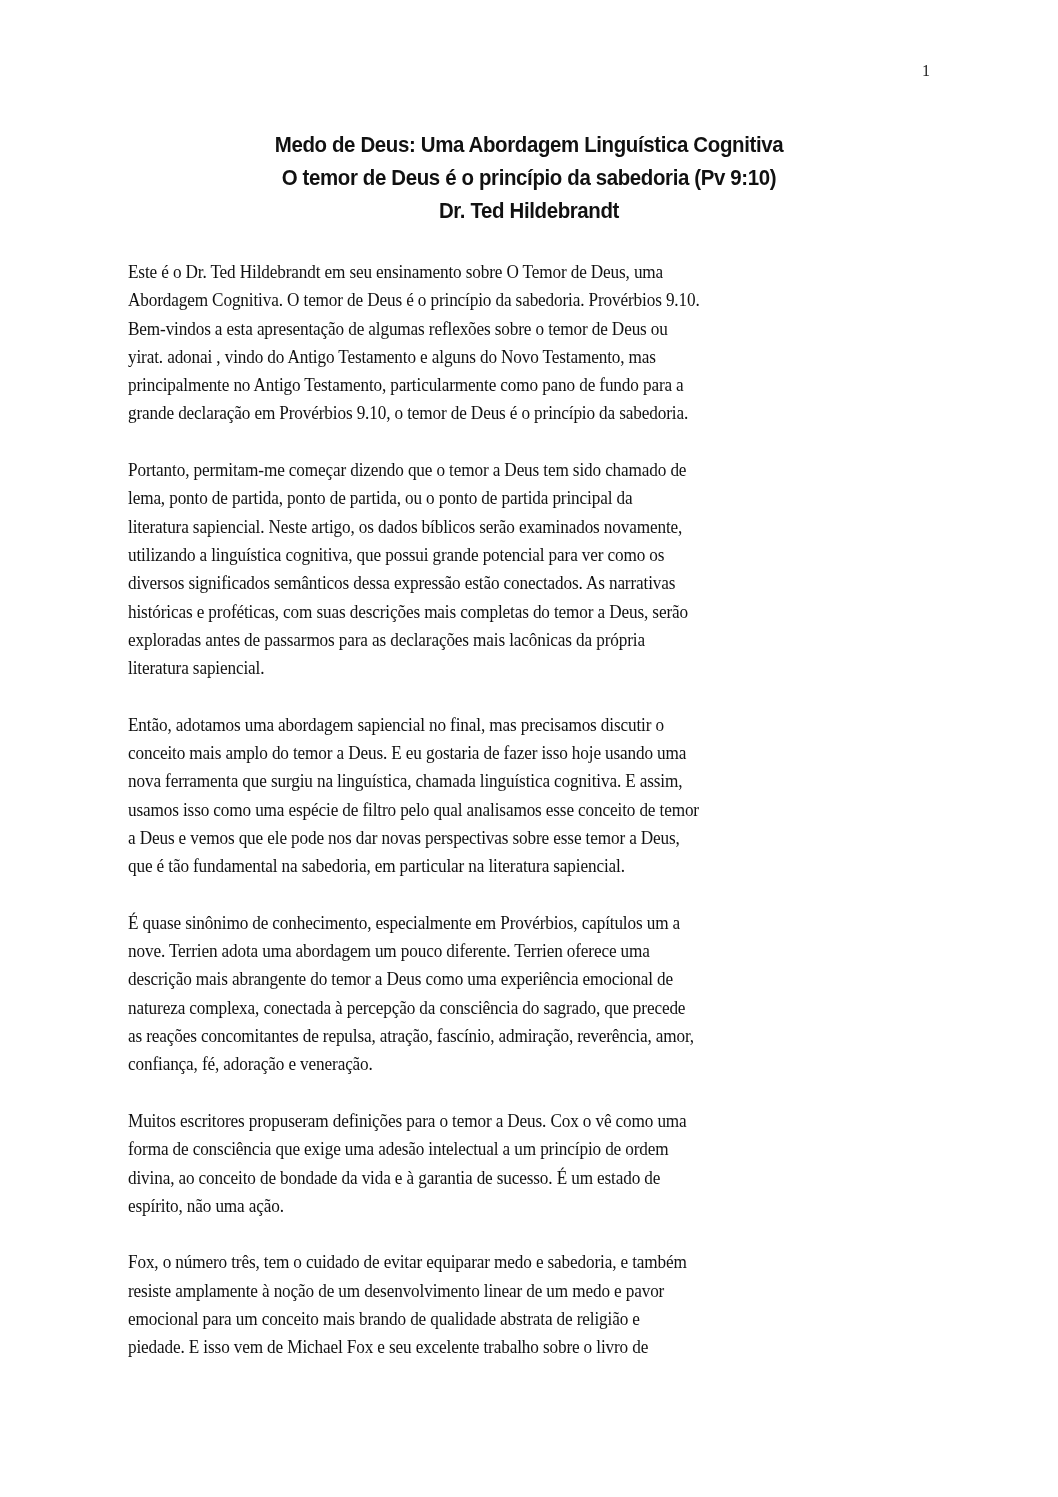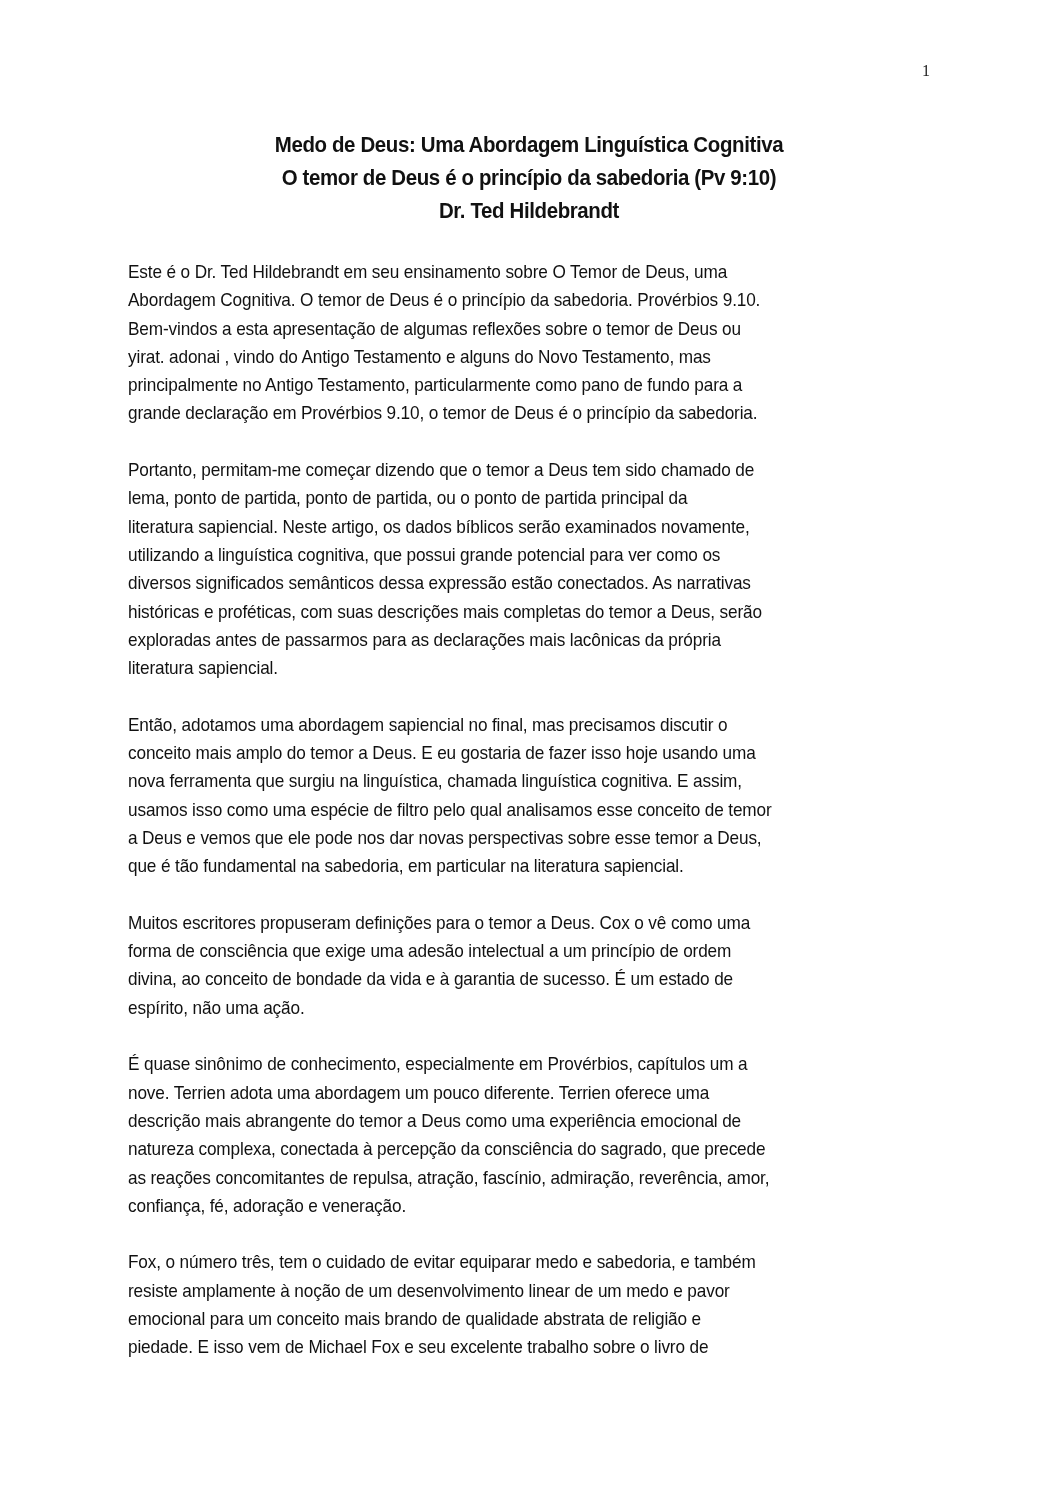--- a/index.html
+++ b/index.html
@@ -37,21 +37,21 @@
     }
     .title-line {
       display: block;
       transform: scaleX(0.93);
     }
     .body-text {
       position: absolute;
       top: 258px;
       left: 128px;
       width: 820px;
-      font-family: Liberation Sans, sans-serif;
+      font-family: Liberation Serif, serif;
       font-size: 19px;
       line-height: 28.3px;
       color: #111;
     }
     .paragraph {
       margin: 0 0 28.3px 0;
       white-space: nowrap;
     }
     .line {
       display: block;
@@ -92,32 +92,32 @@
   </p>
   <p class="paragraph">
     <span class="line">Então, adotamos uma abordagem sapiencial no final, mas precisamos discutir o</span>
     <span class="line">conceito mais amplo do temor a Deus. E eu gostaria de fazer isso hoje usando uma</span>
     <span class="line">nova ferramenta que surgiu na linguística, chamada linguística cognitiva. E assim,</span>
     <span class="line">usamos isso como uma espécie de filtro pelo qual analisamos esse conceito de temor</span>
     <span class="line">a Deus e vemos que ele pode nos dar novas perspectivas sobre esse temor a Deus,</span>
     <span class="line">que é tão fundamental na sabedoria, em particular na literatura sapiencial.</span>
   </p>
   <p class="paragraph">
-    <span class="line">Muitos escritores propuseram definições para o temor a Deus. Cox o vê como uma</span>
-    <span class="line">forma de consciência que exige uma adesão intelectual a um princípio de ordem</span>
-    <span class="line">divina, ao conceito de bondade da vida e à garantia de sucesso. É um estado de</span>
-    <span class="line">espírito, não uma ação.</span>
-  </p>
-  <p class="paragraph">
     <span class="line">É quase sinônimo de conhecimento, especialmente em Provérbios, capítulos um a</span>
     <span class="line">nove. Terrien adota uma abordagem um pouco diferente. Terrien oferece uma</span>
     <span class="line">descrição mais abrangente do temor a Deus como uma experiência emocional de</span>
     <span class="line">natureza complexa, conectada à percepção da consciência do sagrado, que precede</span>
     <span class="line">as reações concomitantes de repulsa, atração, fascínio, admiração, reverência, amor,</span>
     <span class="line">confiança, fé, adoração e veneração.</span>
+  </p>
+  <p class="paragraph">
+    <span class="line">Muitos escritores propuseram definições para o temor a Deus. Cox o vê como uma</span>
+    <span class="line">forma de consciência que exige uma adesão intelectual a um princípio de ordem</span>
+    <span class="line">divina, ao conceito de bondade da vida e à garantia de sucesso. É um estado de</span>
+    <span class="line">espírito, não uma ação.</span>
   </p>
   <p class="paragraph">
     <span class="line">Fox, o número três, tem o cuidado de evitar equiparar medo e sabedoria, e também</span>
     <span class="line">resiste amplamente à noção de um desenvolvimento linear de um medo e pavor</span>
     <span class="line">emocional para um conceito mais brando de qualidade abstrata de religião e</span>
     <span class="line">piedade. E isso vem de Michael Fox e seu excelente trabalho sobre o livro de</span>
   </p>
 </div>
 
 </body></html>

